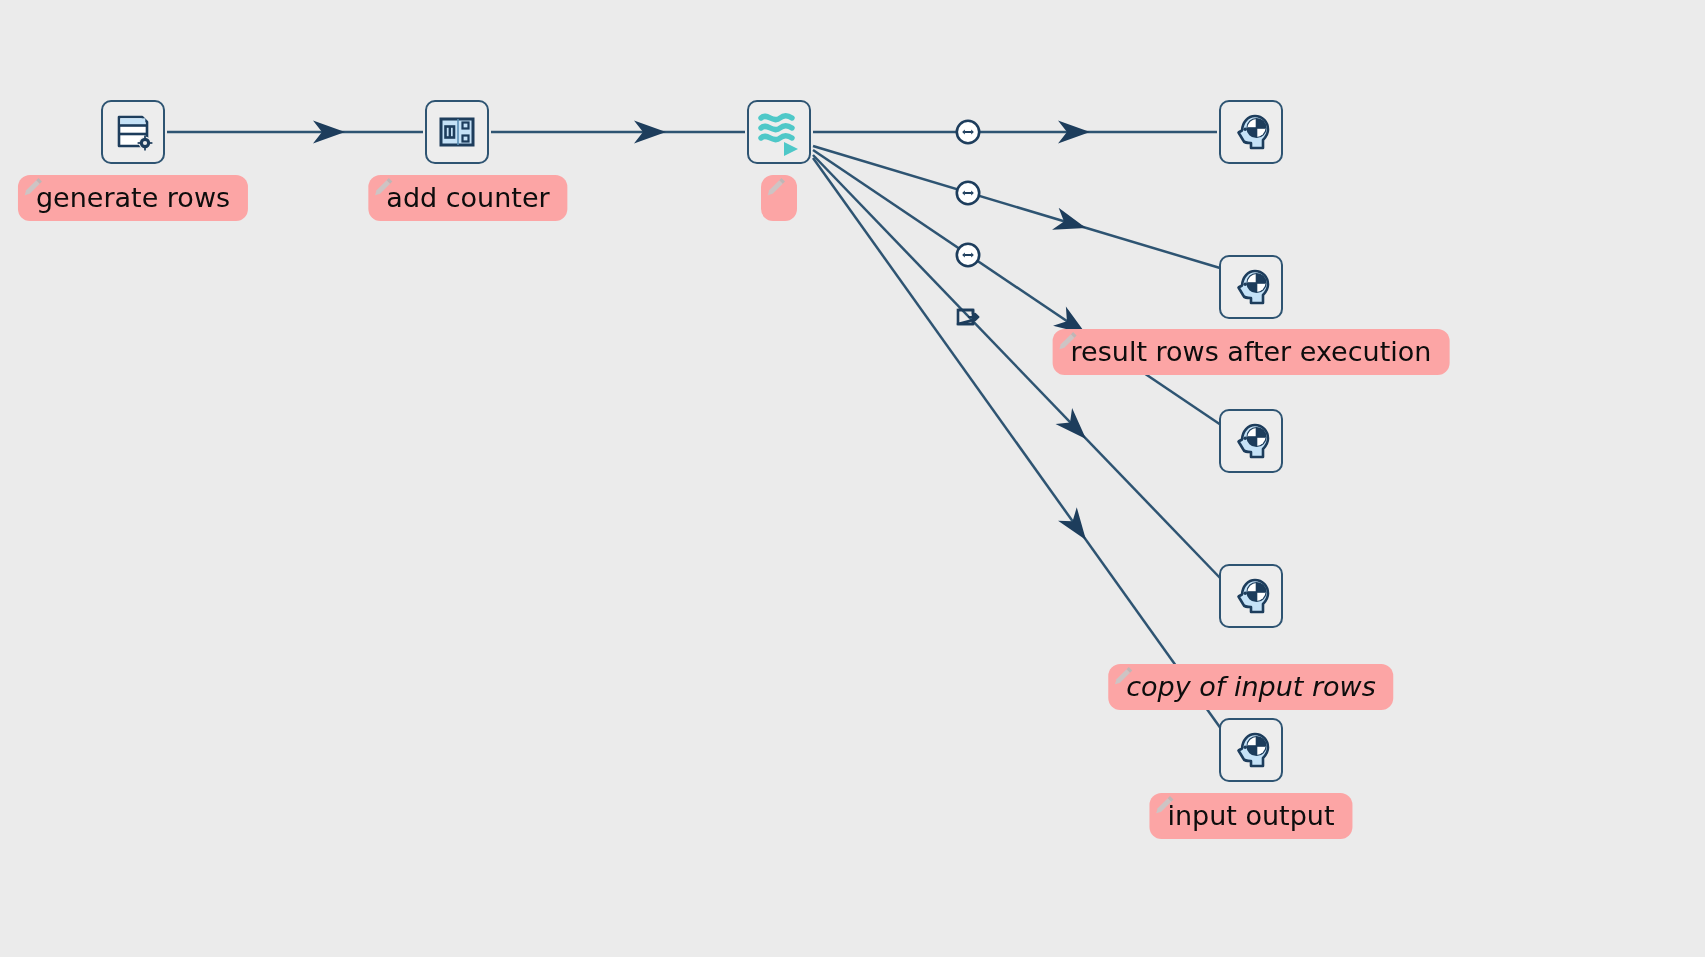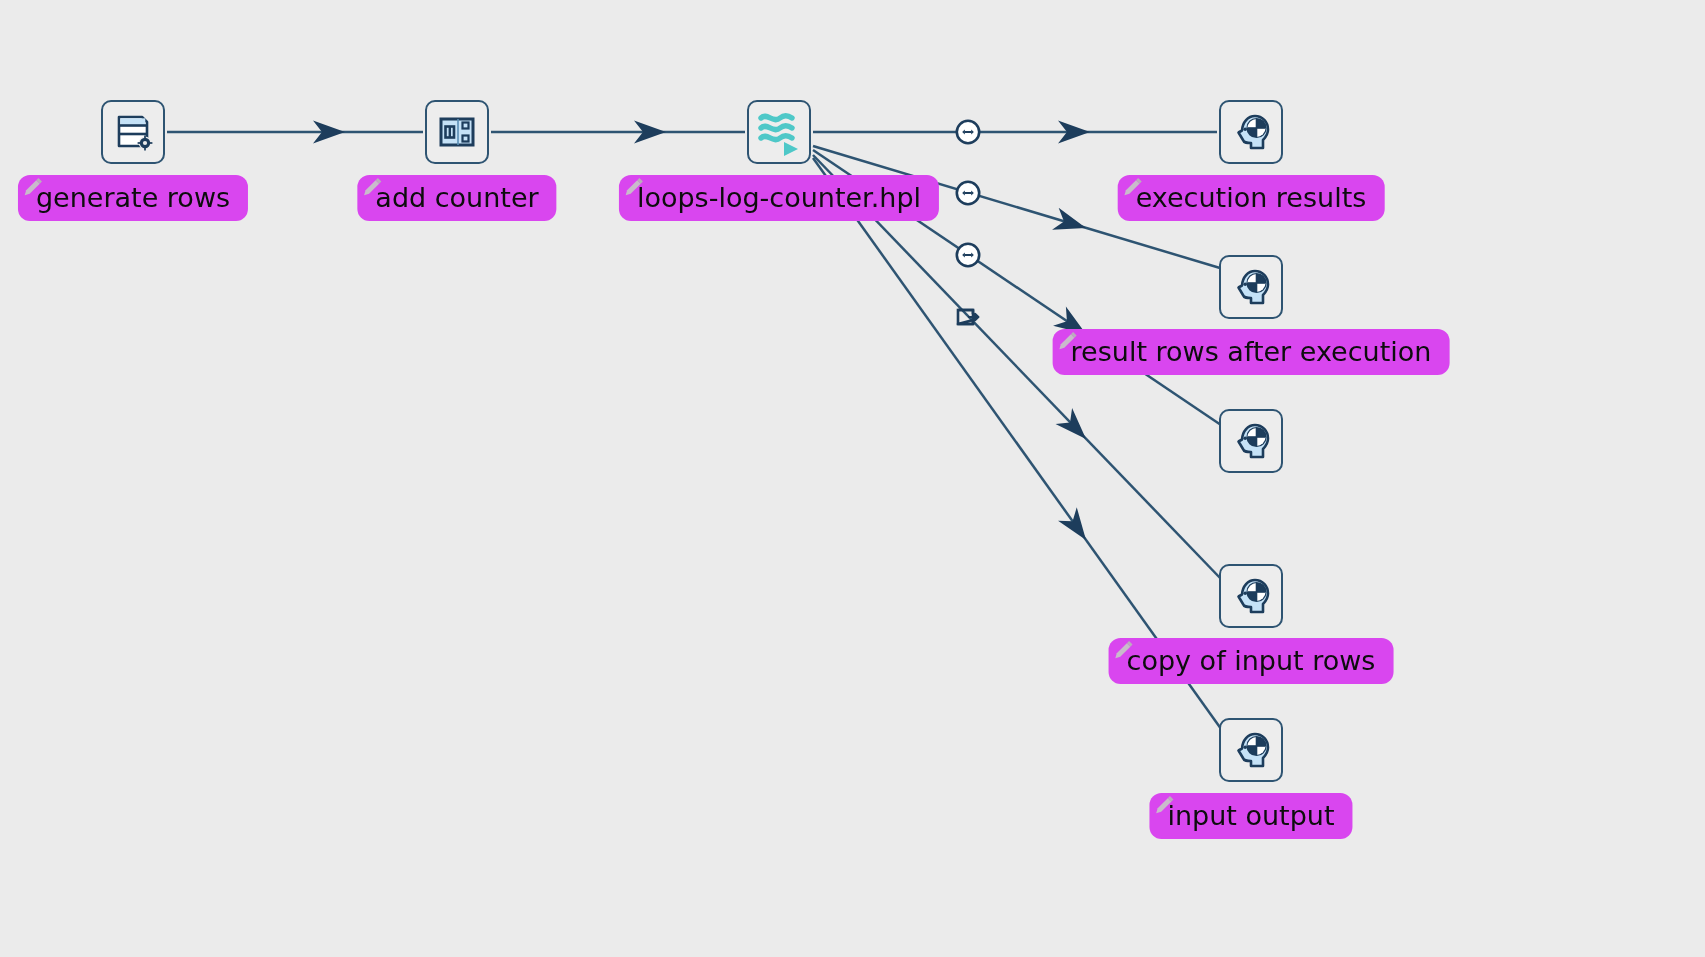--- a/index.html
+++ b/index.html
@@ -43,21 +43,21 @@
     align-items: center;
     justify-content: center;
   }
   .node svg { display: block; }
 
   
   .label {
     position: absolute;
     height: 46px;
     box-sizing: border-box;
-    background: #d946ef;
+    background: #fca5a5;
     border-radius: 12px;
     display: flex;
     align-items: center;
     justify-content: center;
     padding: 0 18px;
     color: #0d0d0d;
     font-size: 27px;
     line-height: 46px;
     white-space: nowrap;
     transform: translateX(-50%);
@@ -266,54 +266,46 @@
   </div>
 
   <div class="label" style="left:133px; top:175px;">
     <svg class="pencil" viewBox="0 0 24 24">
       <path d="M3 21 L4.6 15.6 L15.6 4.6 L19.4 8.4 L8.4 19.4 Z" fill="#c8c8c8"></path>
       <path d="M15.6 4.6 L18 2.2 L21.8 6 L19.4 8.4 Z" fill="#b8b8b8"></path>
     </svg>
     <span>generate rows</span>
   </div>
 
-  <div class="label" style="left:457px; top:175px;">
+  <div class="label" style="left:468px; top:175px;">
     <svg class="pencil" viewBox="0 0 24 24">
       <path d="M3 21 L4.6 15.6 L15.6 4.6 L19.4 8.4 L8.4 19.4 Z" fill="#c8c8c8"></path>
       <path d="M15.6 4.6 L18 2.2 L21.8 6 L19.4 8.4 Z" fill="#b8b8b8"></path>
     </svg>
     <span>add counter</span>
   </div>
 
   <div class="label" style="left:779px; top:175px;">
     <svg class="pencil" viewBox="0 0 24 24">
       <path d="M3 21 L4.6 15.6 L15.6 4.6 L19.4 8.4 L8.4 19.4 Z" fill="#c8c8c8"></path>
       <path d="M15.6 4.6 L18 2.2 L21.8 6 L19.4 8.4 Z" fill="#b8b8b8"></path>
     </svg>
-    <span>loops-log-counter.hpl</span>
-  </div>
-
-  <div class="label" style="left:1251px; top:175px;">
-    <svg class="pencil" viewBox="0 0 24 24">
-      <path d="M3 21 L4.6 15.6 L15.6 4.6 L19.4 8.4 L8.4 19.4 Z" fill="#c8c8c8"></path>
-      <path d="M15.6 4.6 L18 2.2 L21.8 6 L19.4 8.4 Z" fill="#b8b8b8"></path>
-    </svg>
-    <span>execution results</span>
-  </div>
+  </div>
+
 
   <div class="label" style="left:1251px; top:329px;">
     <svg class="pencil" viewBox="0 0 24 24">
       <path d="M3 21 L4.6 15.6 L15.6 4.6 L19.4 8.4 L8.4 19.4 Z" fill="#c8c8c8"></path>
       <path d="M15.6 4.6 L18 2.2 L21.8 6 L19.4 8.4 Z" fill="#b8b8b8"></path>
     </svg>
     <span>result rows after execution</span>
   </div>
 
 
-  <div class="label" style="left:1251px; top:638px;">
+  <div class="label" style="left:1251px; top:664px;font-style:italic;">
     <svg class="pencil" viewBox="0 0 24 24">
       <path d="M3 21 L4.6 15.6 L15.6 4.6 L19.4 8.4 L8.4 19.4 Z" fill="#c8c8c8"></path>
       <path d="M15.6 4.6 L18 2.2 L21.8 6 L19.4 8.4 Z" fill="#b8b8b8"></path>
     </svg>
     <span>copy of input rows</span>
   </div>
 
   <div class="label" style="left:1251px; top:793px;">
     <svg class="pencil" viewBox="0 0 24 24">
       <path d="M3 21 L4.6 15.6 L15.6 4.6 L19.4 8.4 L8.4 19.4 Z" fill="#c8c8c8"></path>

